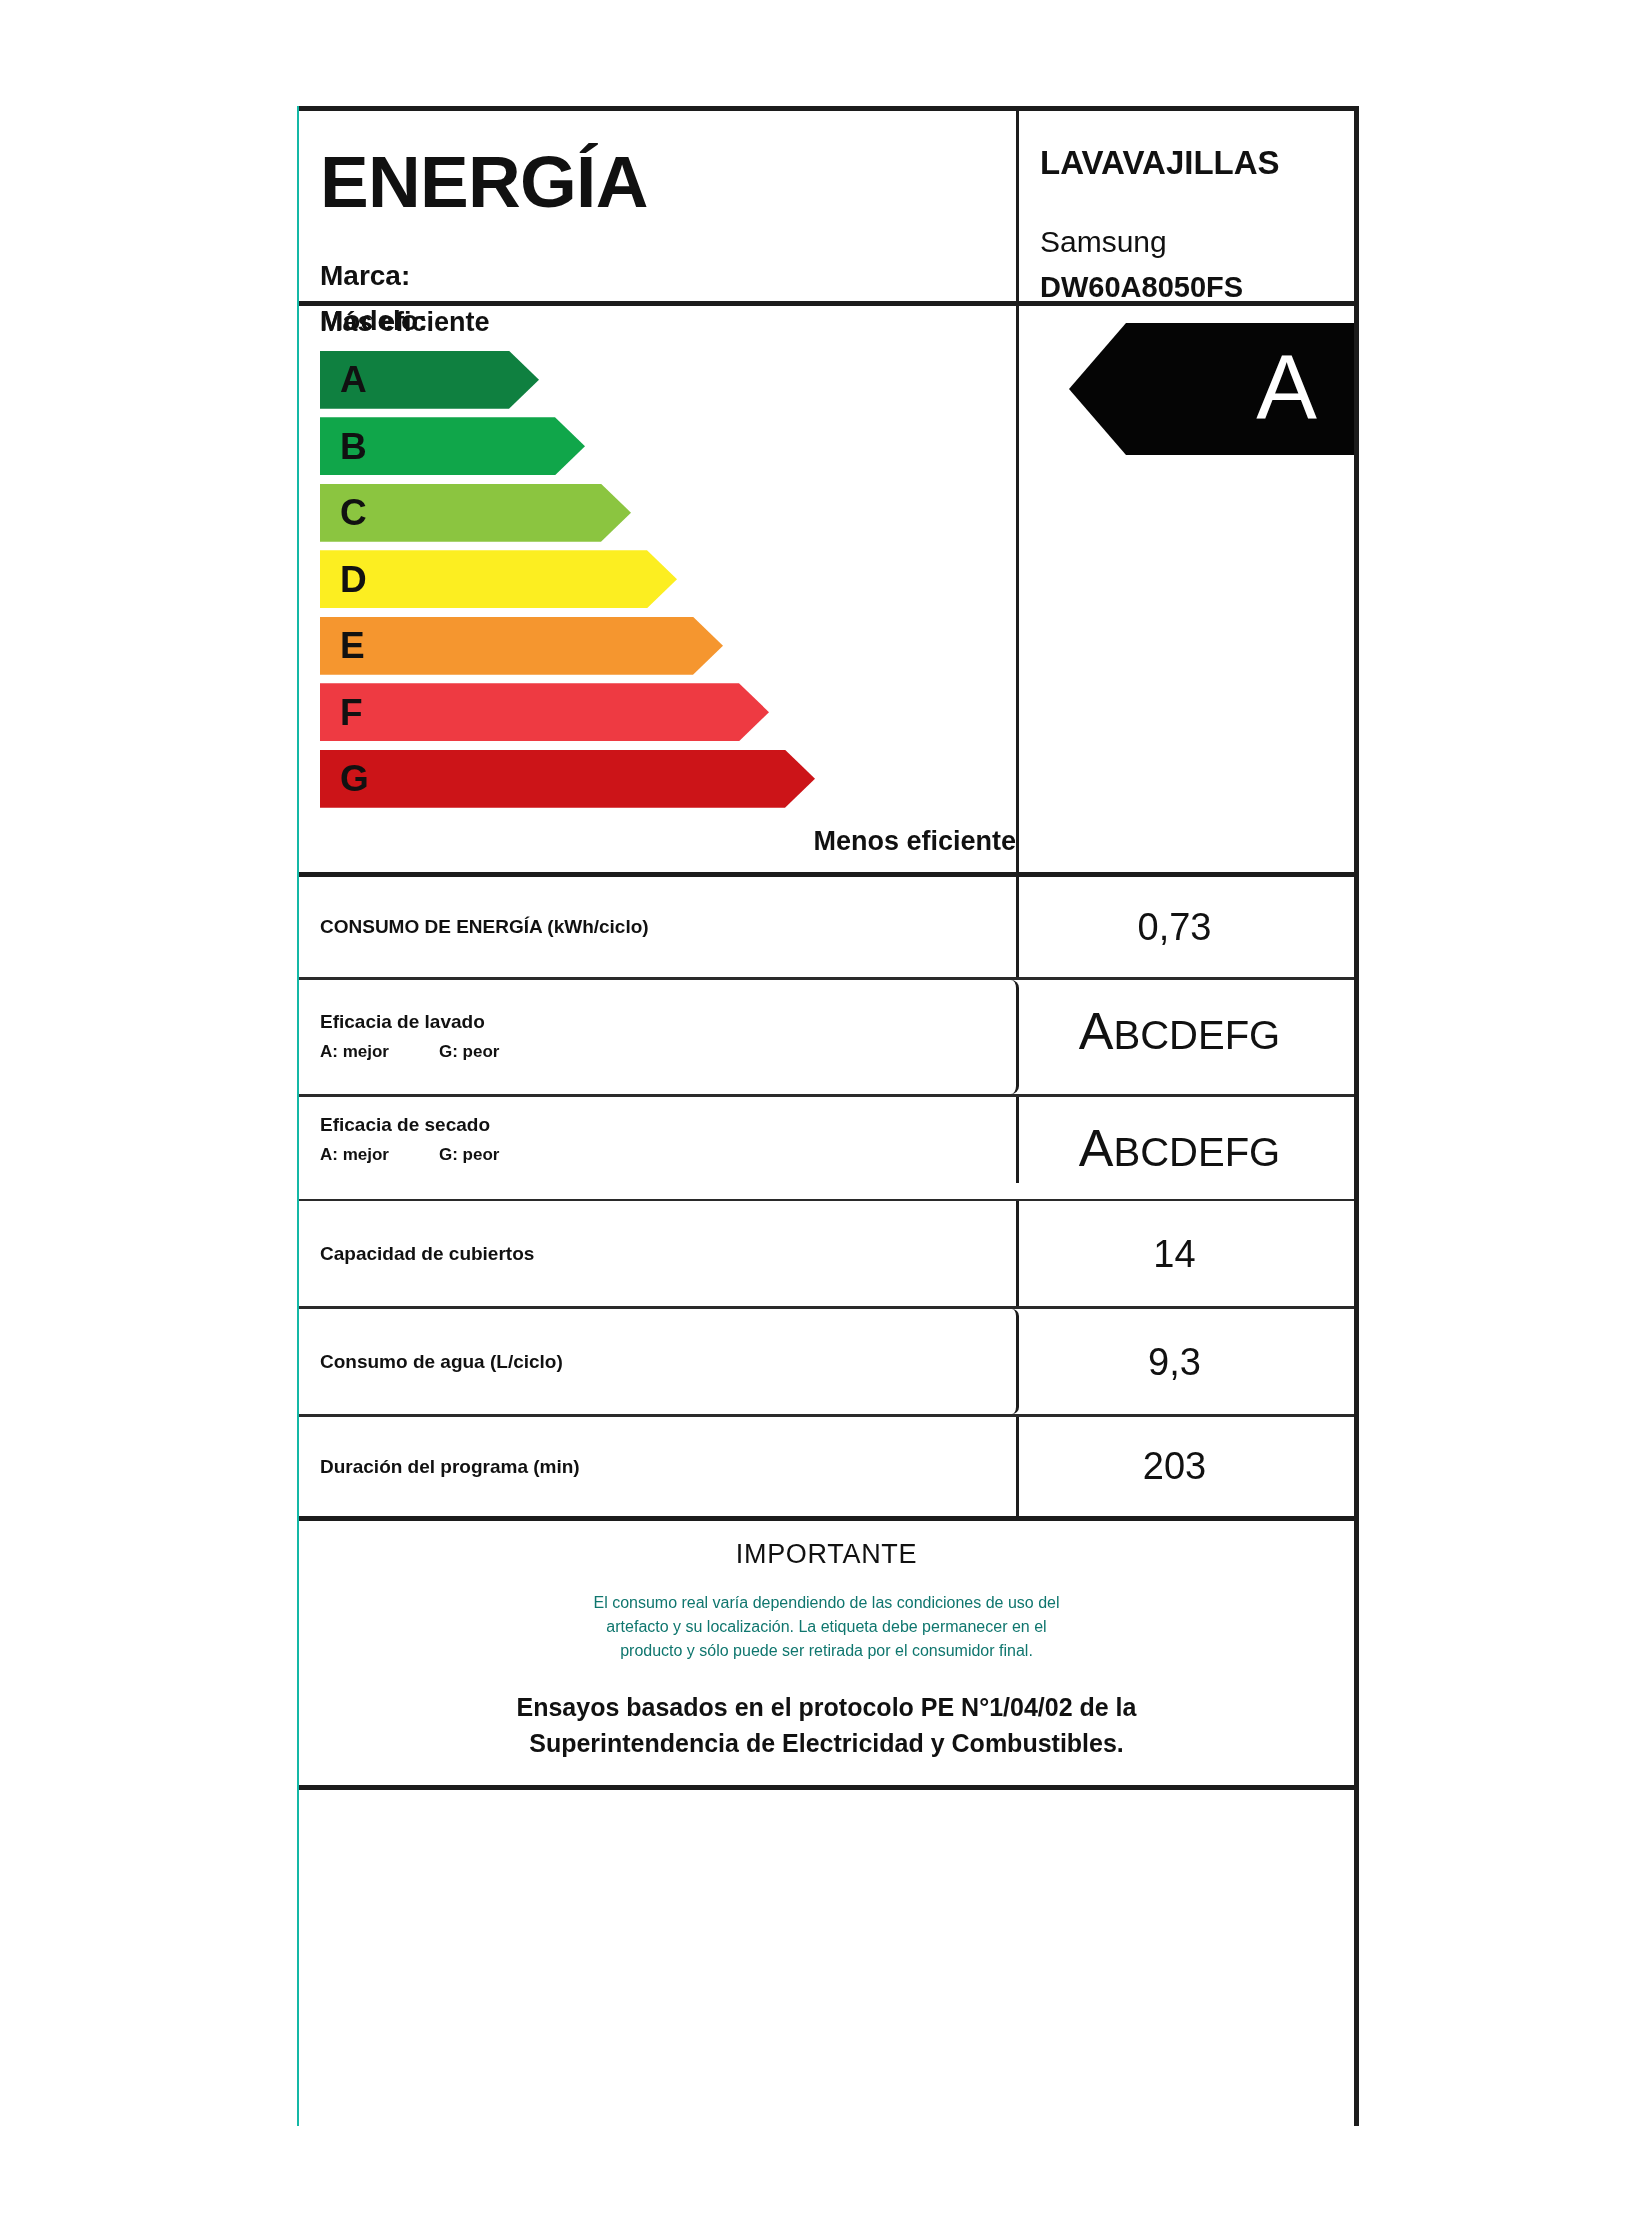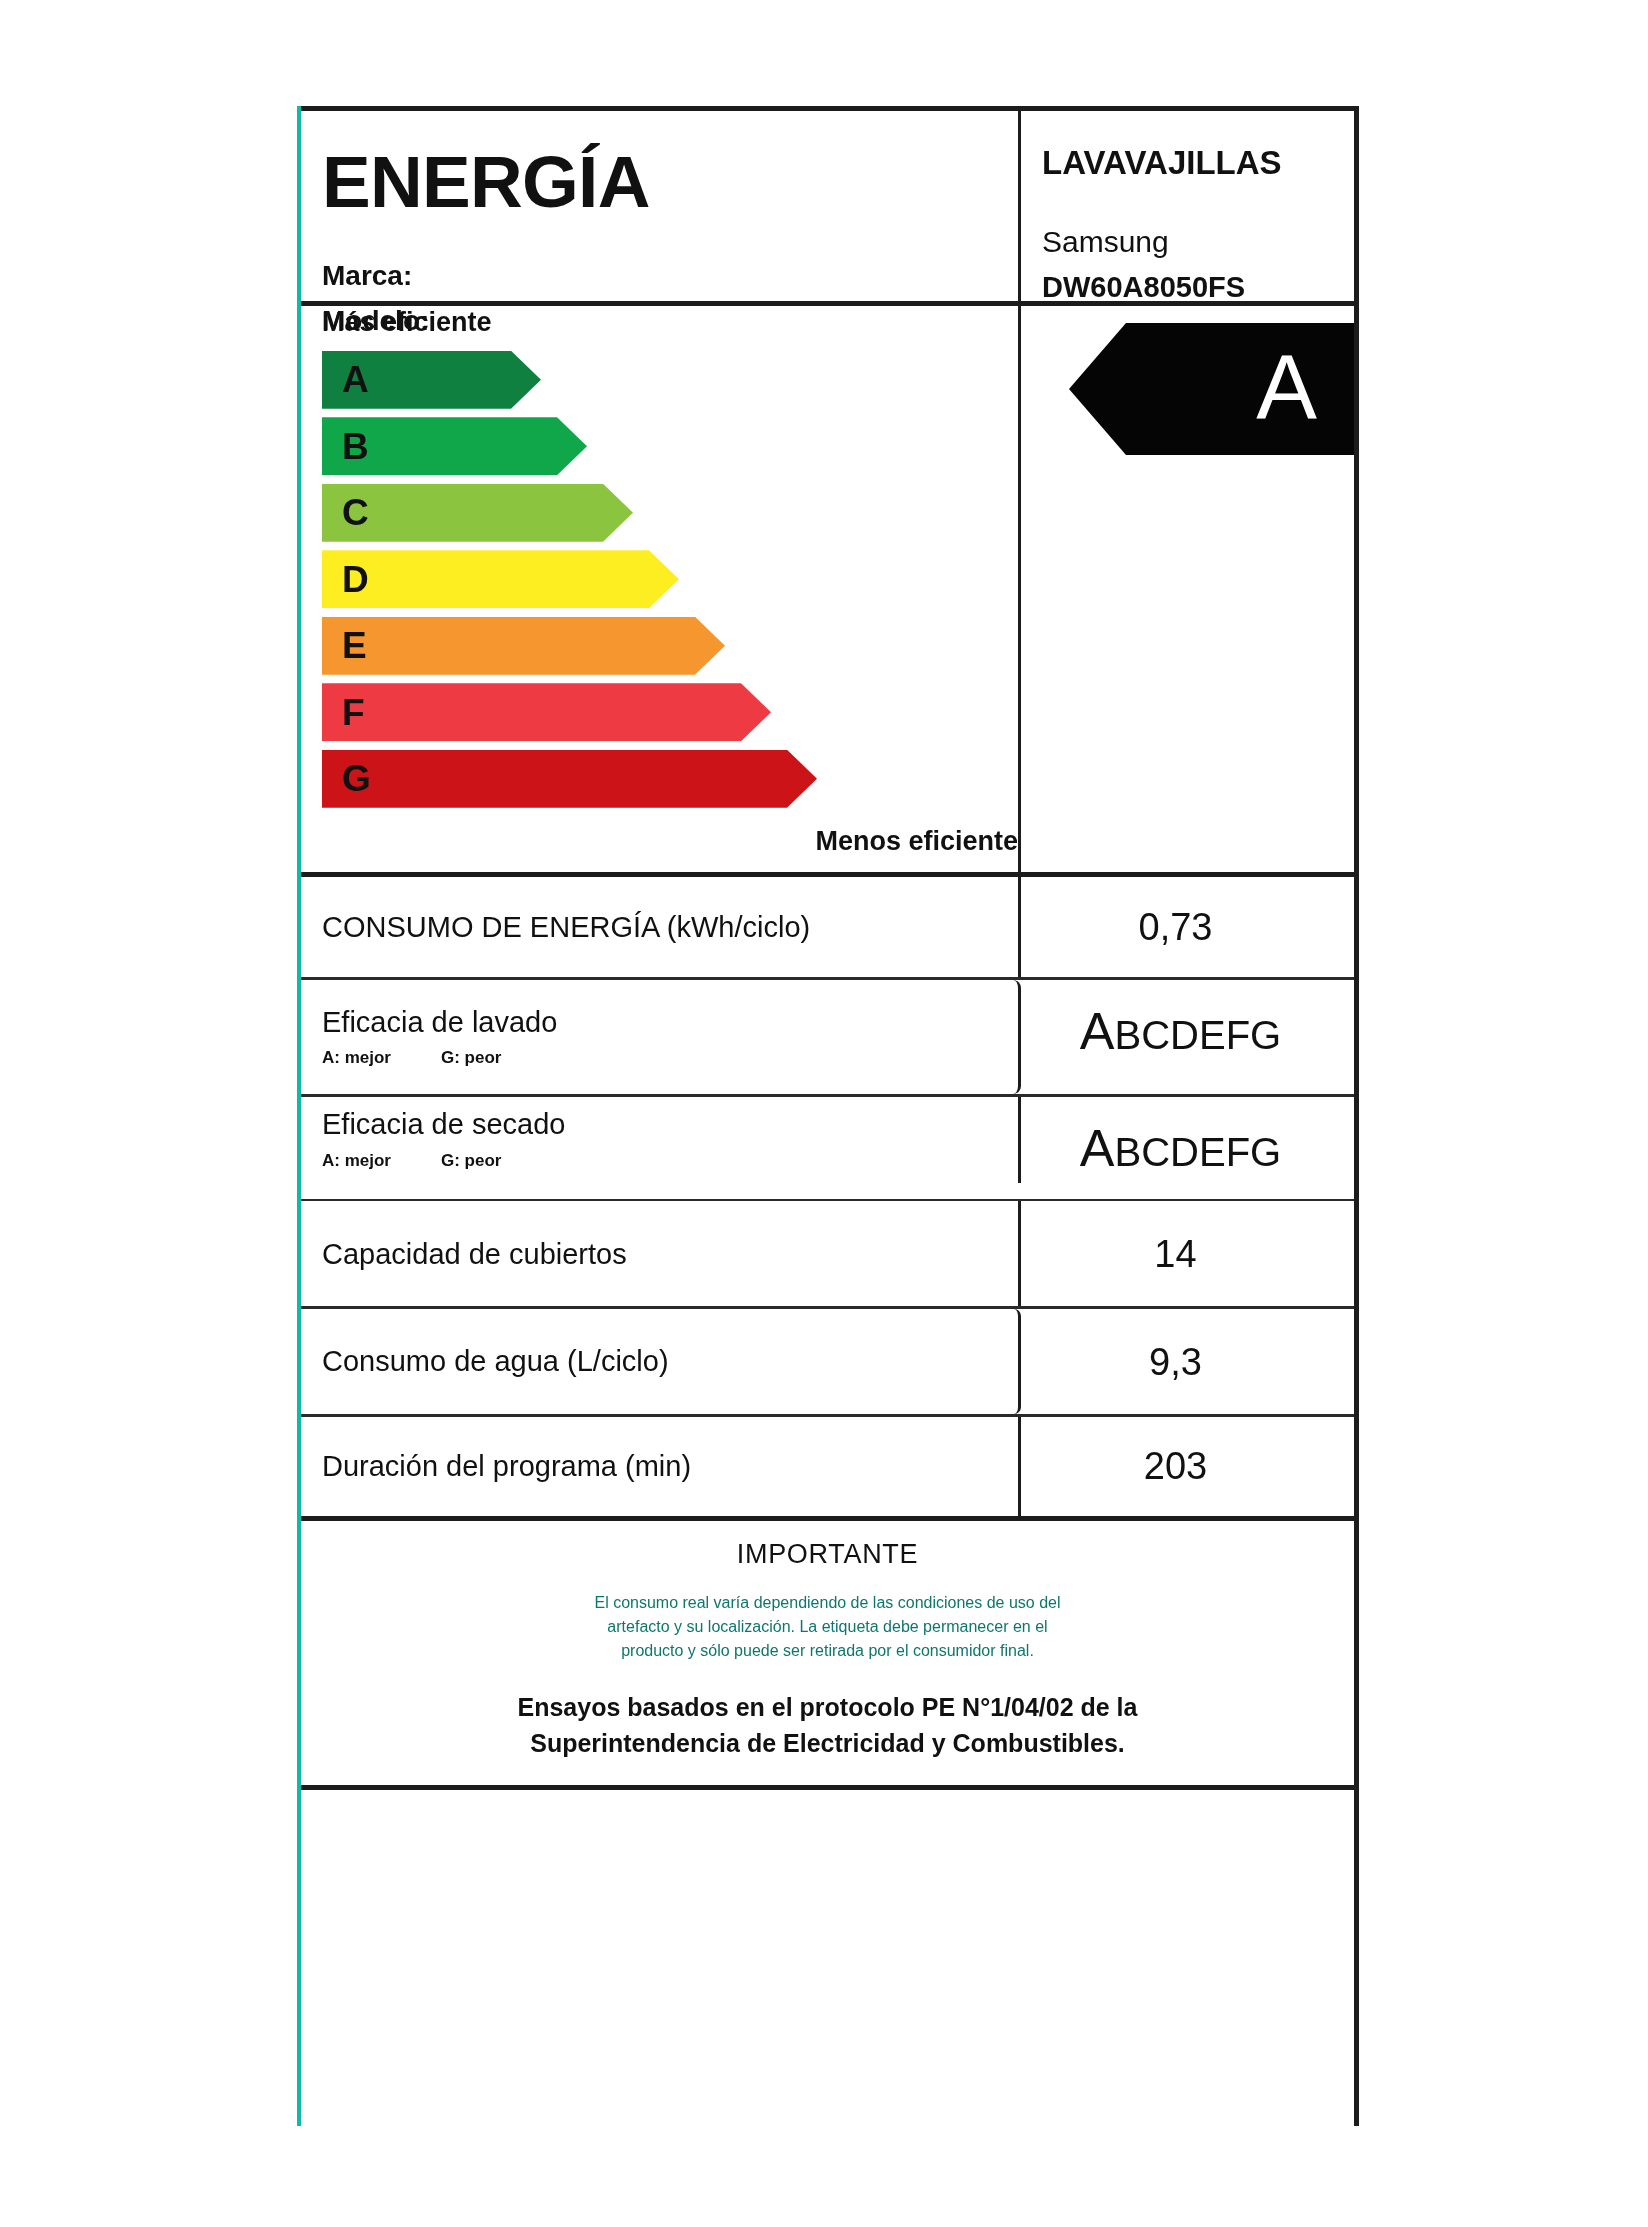--- a/index.html
+++ b/index.html
@@ -12,21 +12,21 @@
     -webkit-font-smoothing: antialiased;
   }
 
   #label-root {
     position: absolute;
     left: 297px;
     top: 106px;
     width: 1062px;
     height: 2020px;
     box-sizing: border-box;
-    border-left: 4px solid #14b8a6;
+    border-left: 2px solid #14b8a6;
     border-right: 5px solid #1c1c1c;
     background: #ffffff;
   }
 
   
   .hrule      { height: 5px;  background: #1c1c1c; width: 100%; }
   .hrule-thin { height: 2.8px;  background: #2a2a2a; width: 100%; }
 
   .two-col {
     display: flex;
@@ -155,22 +155,22 @@
   
   .data-row .col-left,
   .data-row .col-right {
     display: flex;
     align-items: center;
   }
   .data-row .col-left  { padding-left: 21px; }
   .data-row .col-right { justify-content: center; }
 
   .row-label {
-    font-size: 29px;
-    font-weight: normal;
+    font-size: 19px;
+    font-weight: bold;
     color: #111111;
     line-height: 1.12;
   }
   .row-value {
     font-size: 38px;
     font-weight: normal;
     color: #111111;
     line-height: 1;
     text-align: center;
     width: 100%;

